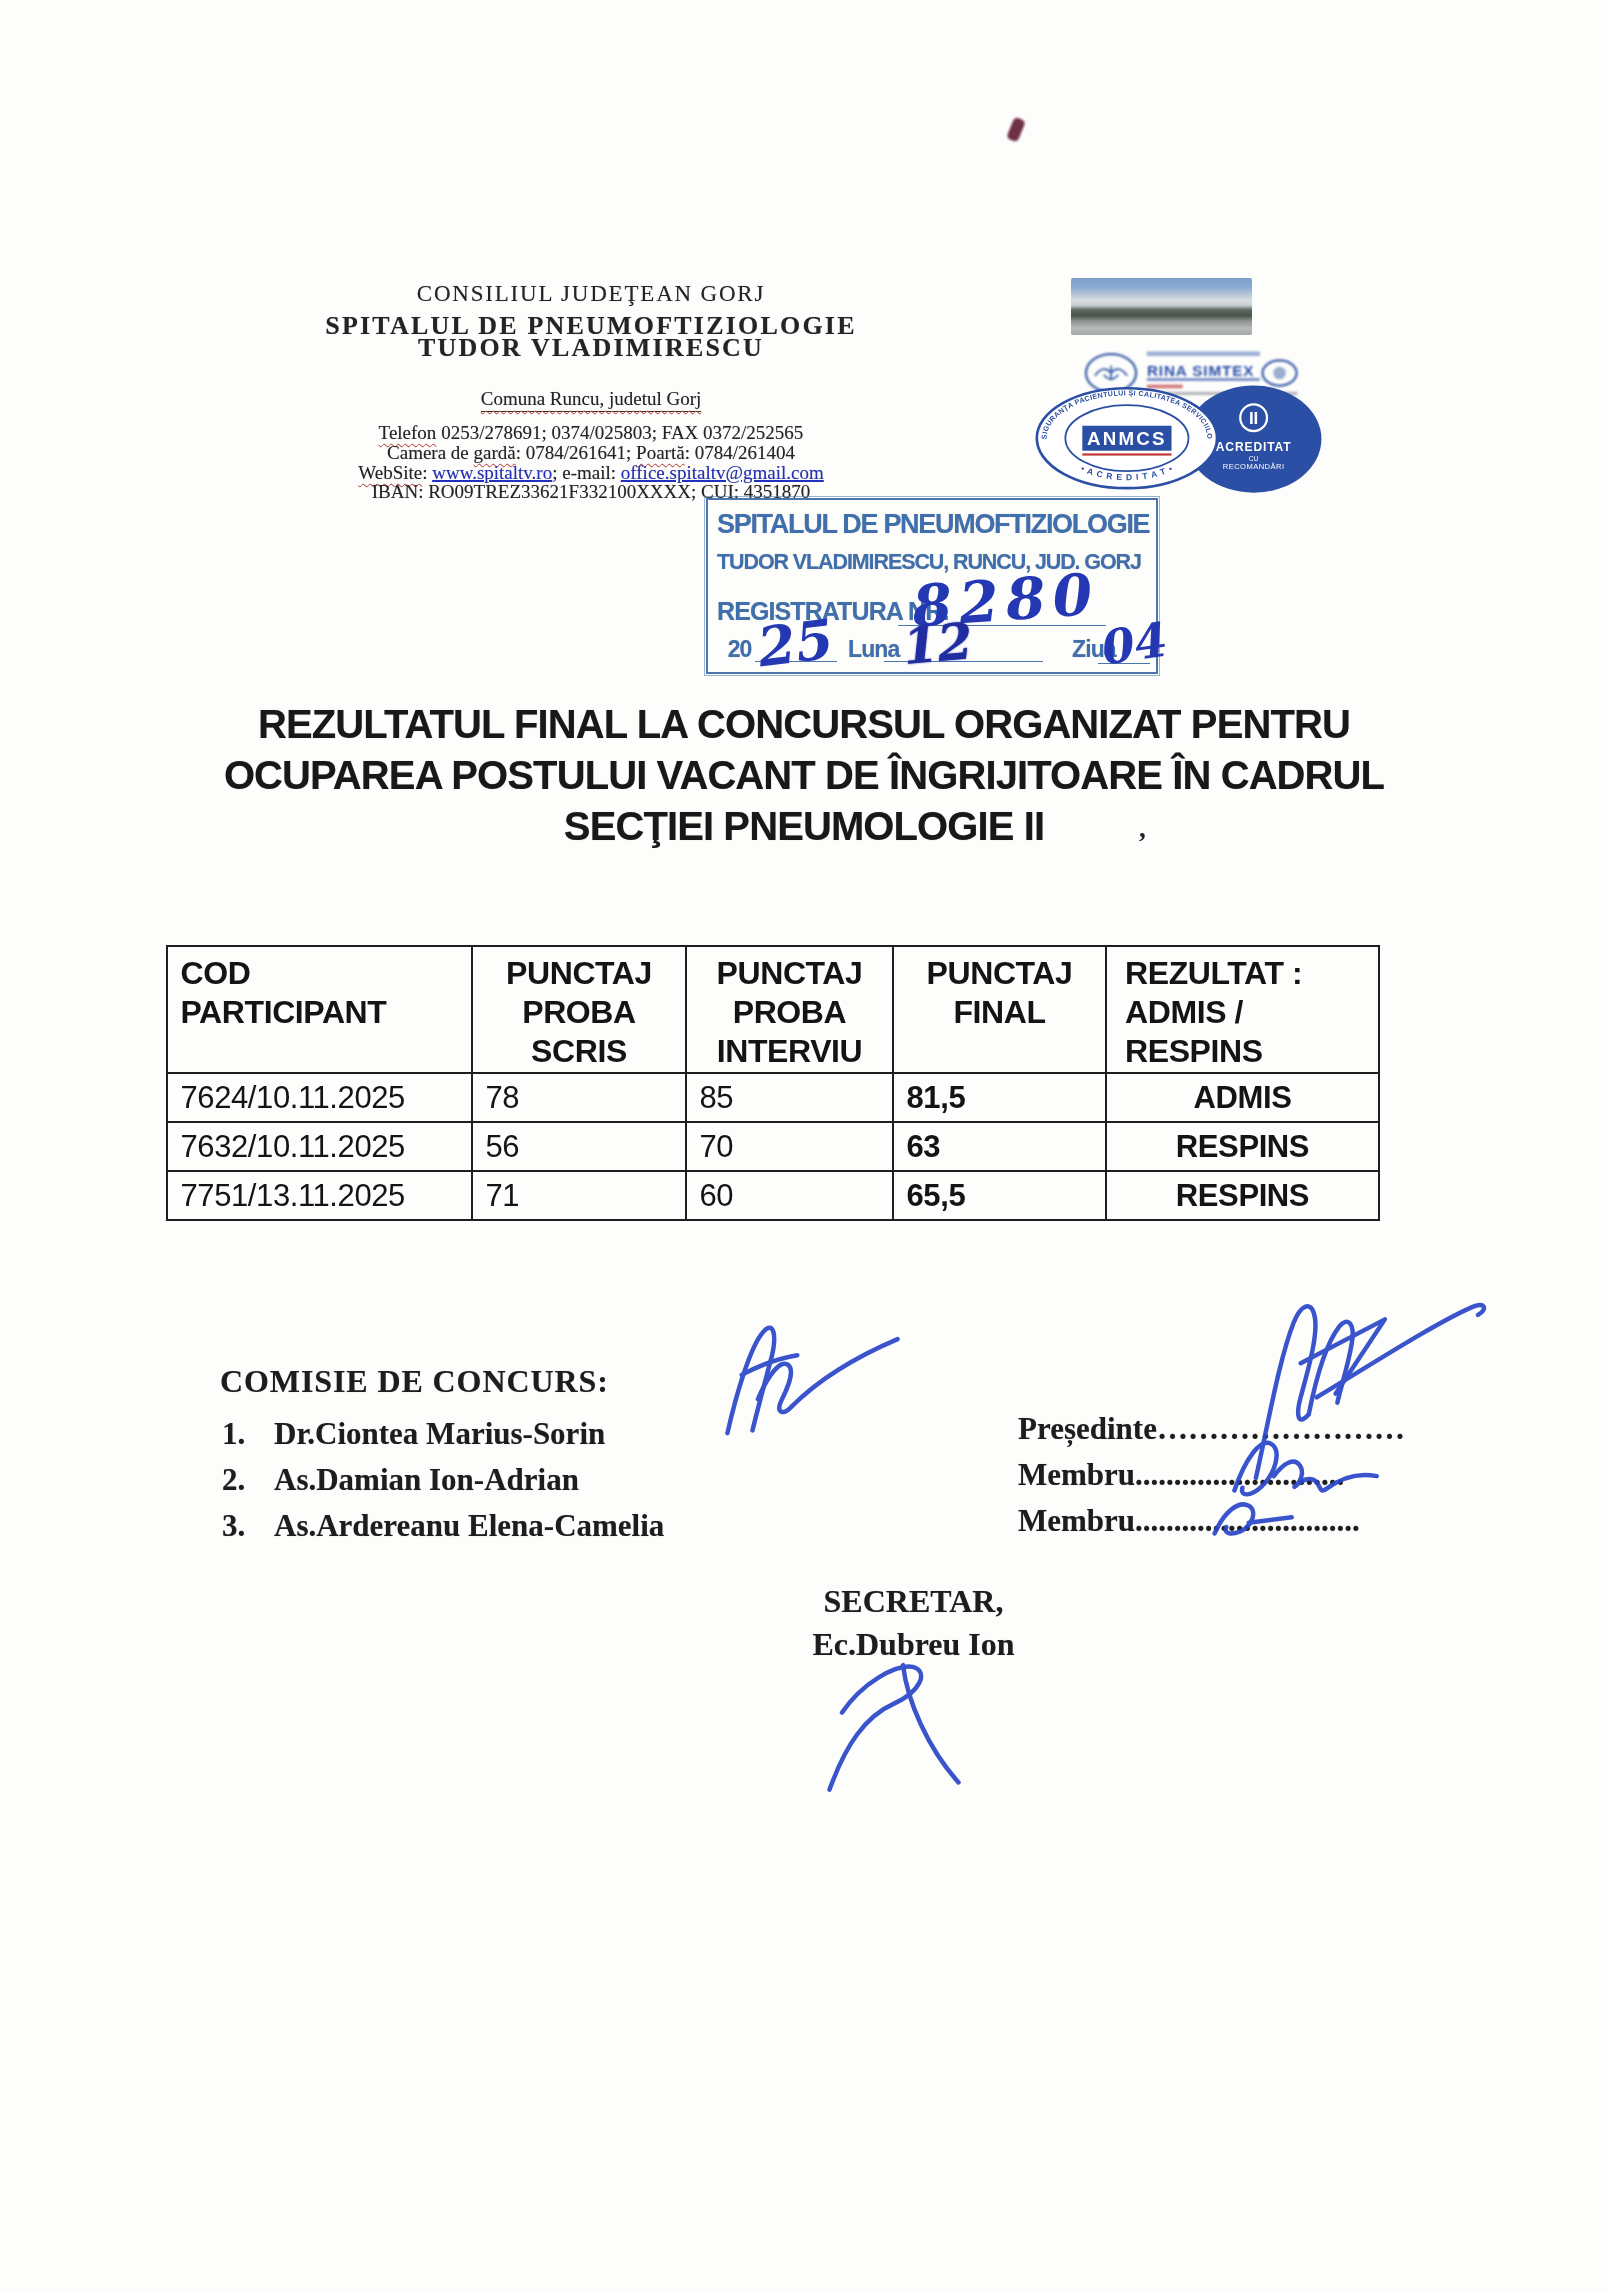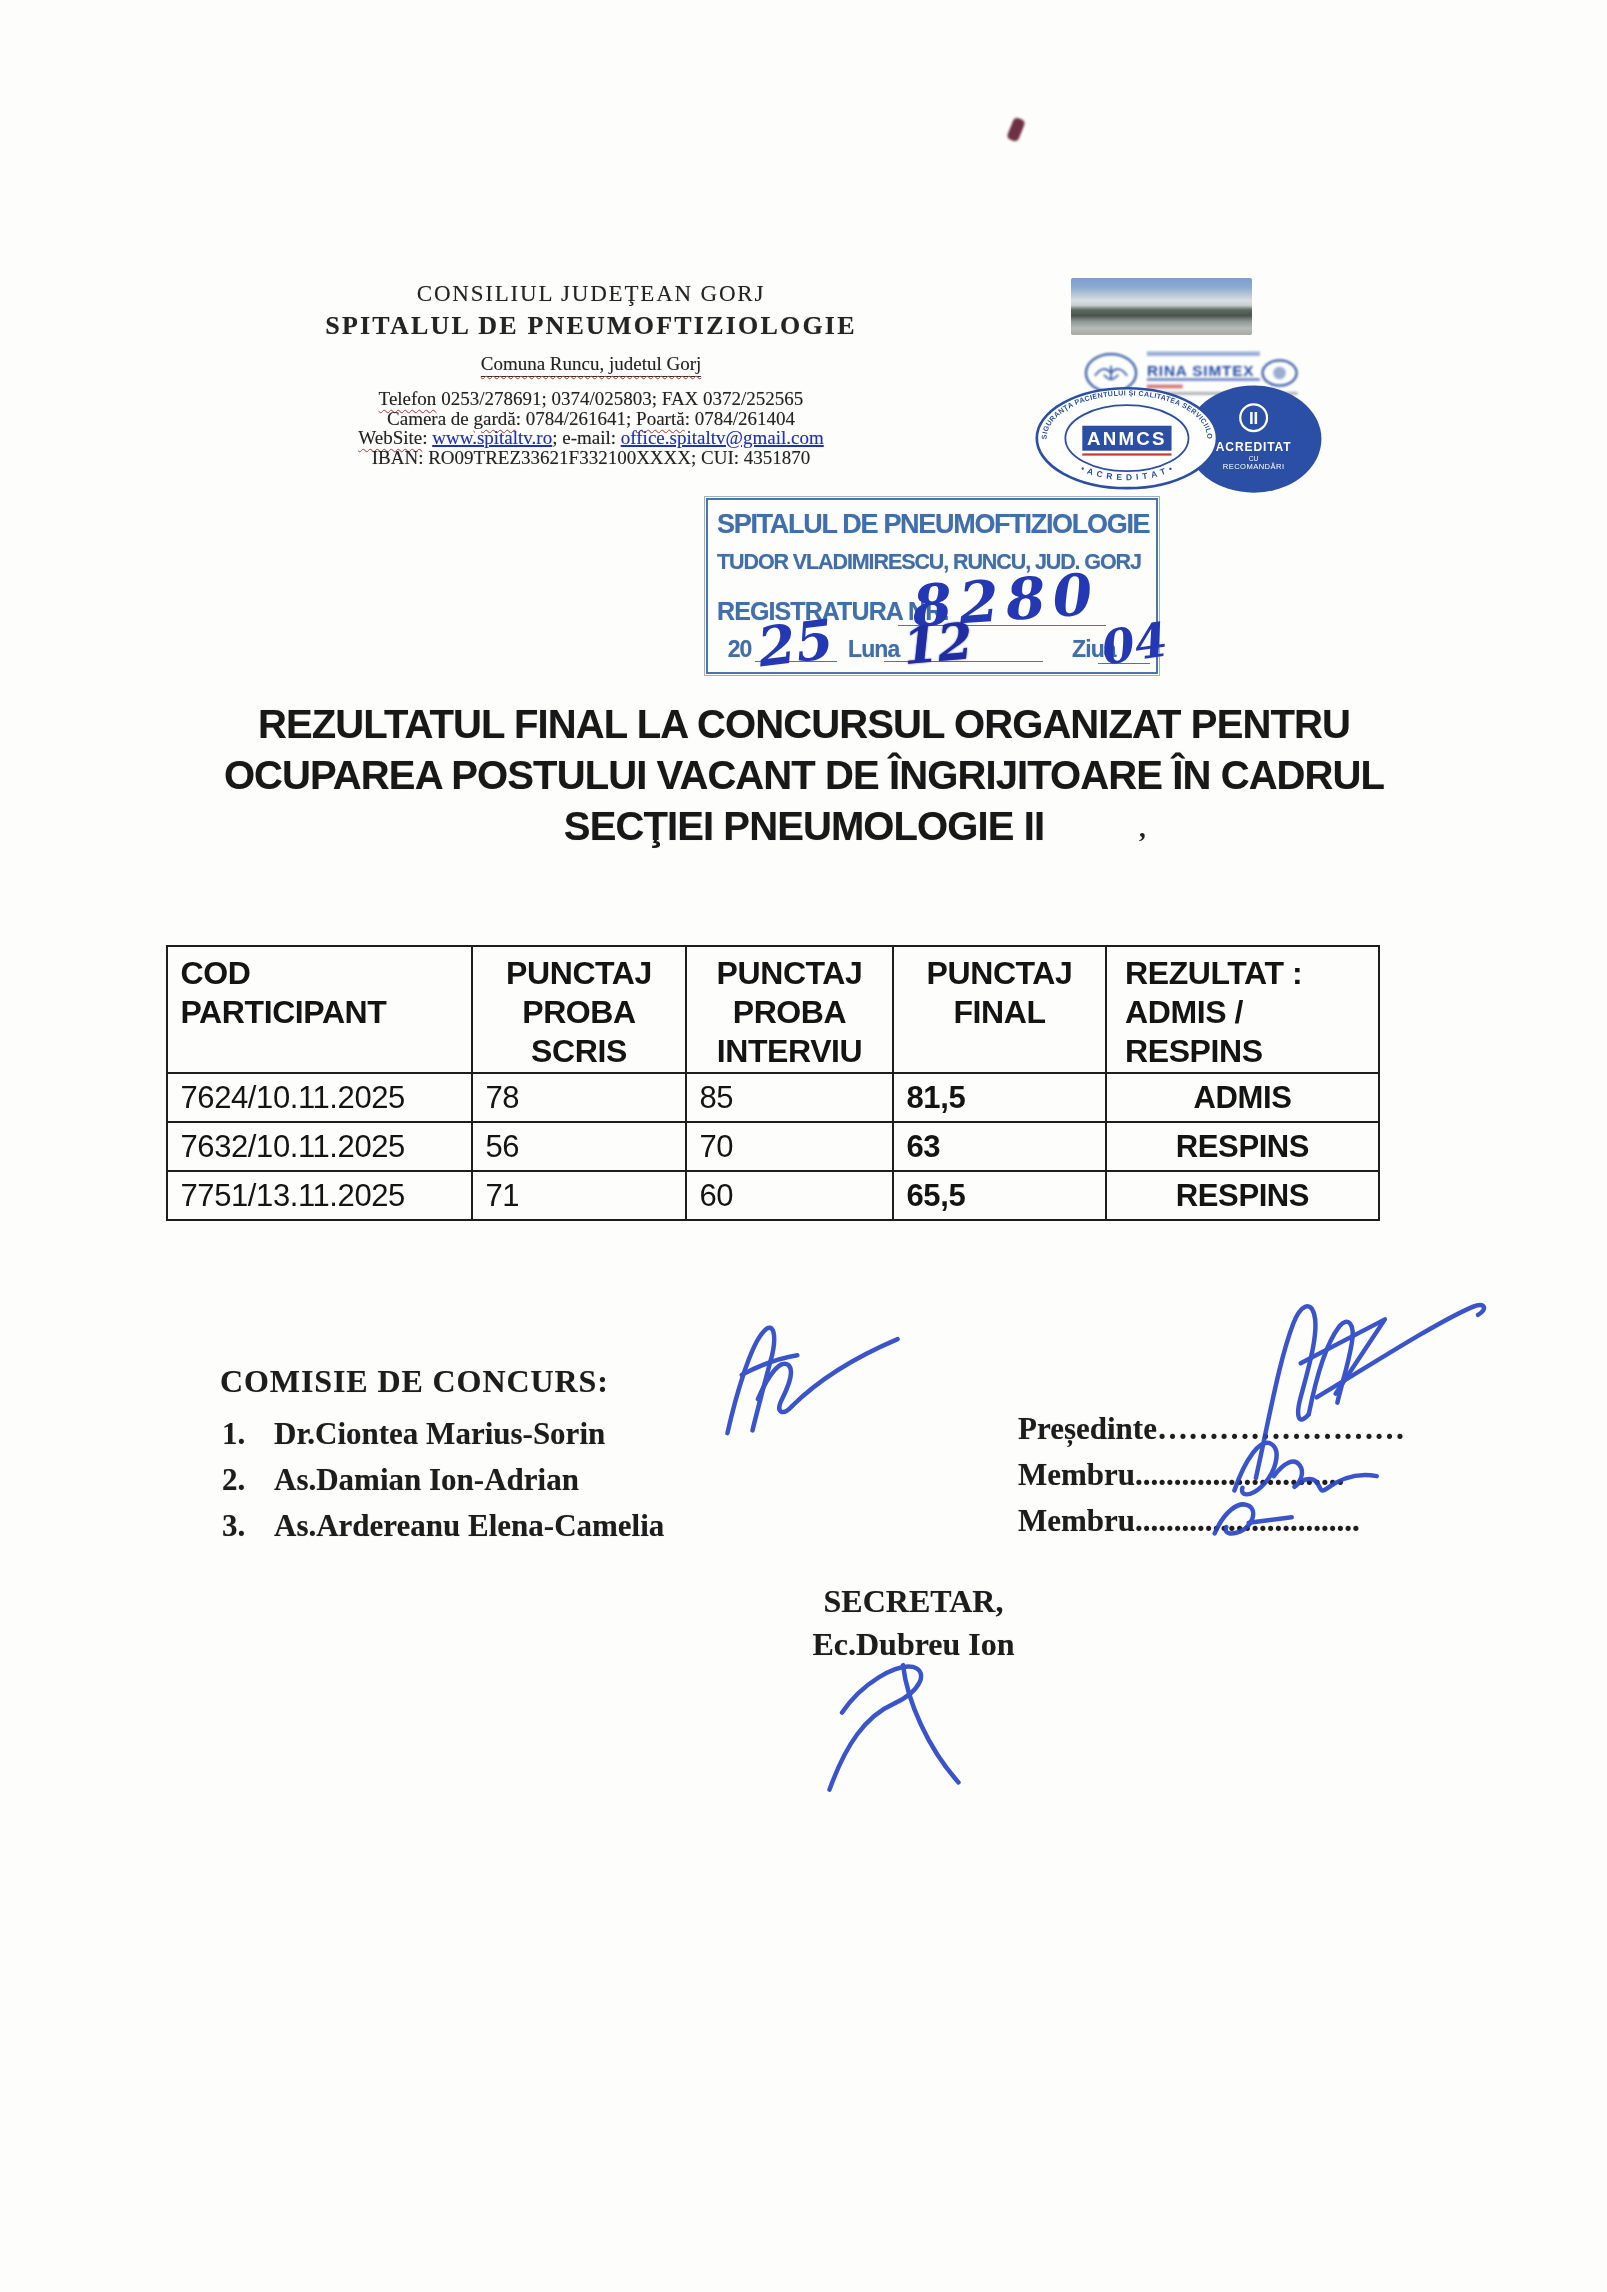--- a/index.html
+++ b/index.html
@@ -5,21 +5,21 @@
   html,body{margin:0;padding:0;background:#ffffff;}
   .page{position:relative;width:1608px;height:2293px;background:#fdfdfc;overflow:hidden;
         font-family:"Liberation Serif", serif;color:#1d1d1d;}
   .abs{position:absolute;}
   .scan{text-shadow:0 0 0.9px rgba(30,30,30,.35);}
 
   
   .letterhead{left:224px;top:281px;width:734px;text-align:center;color:#242424;}
   .lh-council{font-size:23px;letter-spacing:1.8px;}
   .lh-hosp{font-size:26px;font-weight:bold;letter-spacing:2.2px;line-height:22.4px;margin-top:8px;}
-  .lh-addr{display:inline-block;font-size:19px;margin-top:16px;border-bottom:1.8px solid #2c2c2c;
+  .lh-addr{display:inline-block;font-size:19px;margin-top:28px;border-bottom:1.8px solid #2c2c2c;
            text-decoration:underline wavy #c94a44 0.9px;text-underline-offset:4.5px;padding-bottom:0.9px;}
   .lh-contact{font-size:19px;line-height:19.7px;margin-top:11.6px;}
   .wavy{text-decoration:underline wavy #c94a44 0.9px;text-underline-offset:3.6px;}
   .lnk{color:#2230c0;text-decoration:underline;text-decoration-thickness:1.8px;}
 
   
   .photo{left:1071px;top:278px;width:181px;height:57px;filter:blur(0.5px);border-radius:1.8px;
     background:linear-gradient(180deg,#7d9ec9 0%,#89abd4 16%,#aebfd4 26%,#d9dee1 40%,#c8cdd0 48%,
                #5d685e 56%,#49544b 66%,#8f9695 76%,#b7bbb9 88%,#a6a9a6 100%);}
   .cert{left:1068px;top:346px;filter:blur(0.9px);}
@@ -71,20 +71,21 @@
 <body>
 
 <div class="page">
 
   <div class="abs speck1"></div>
   <div class="abs speck2">,</div>
 
   <div class="abs letterhead scan">
     <div class="lh-council">CONSILIUL JUDEŢEAN GORJ</div>
     <div class="lh-hosp">SPITALUL DE PNEUMOFTIZIOLOGIE</div>
+    <div class="lh-hosp" style="margin-top:0;">TUDOR VLADIMIRESCU</div>
     <div>
       <span class="lh-addr">Comuna Runcu, judetul Gorj</span>
     </div>
     <div class="lh-contact">
       <div><span class="wavy">Telefon</span><span>  0253/278691; 0374/025803; FAX 0372/252565</span></div>
       <div><span>Camera de </span><span class="wavy">gardă</span><span>: 0784/261641; </span><span class="wavy">Poartă</span><span>: 0784/261404</span></div>
       <div><span class="wavy">WebSite</span><span>: </span><span class="lnk">www.spitaltv.ro</span><span>; e-mail: </span><span class="lnk">office.spitaltv@gmail.com</span></div>
       <div>IBAN: RO09TREZ33621F332100XXXX; CUI: 4351870</div>
     </div>
   </div>

